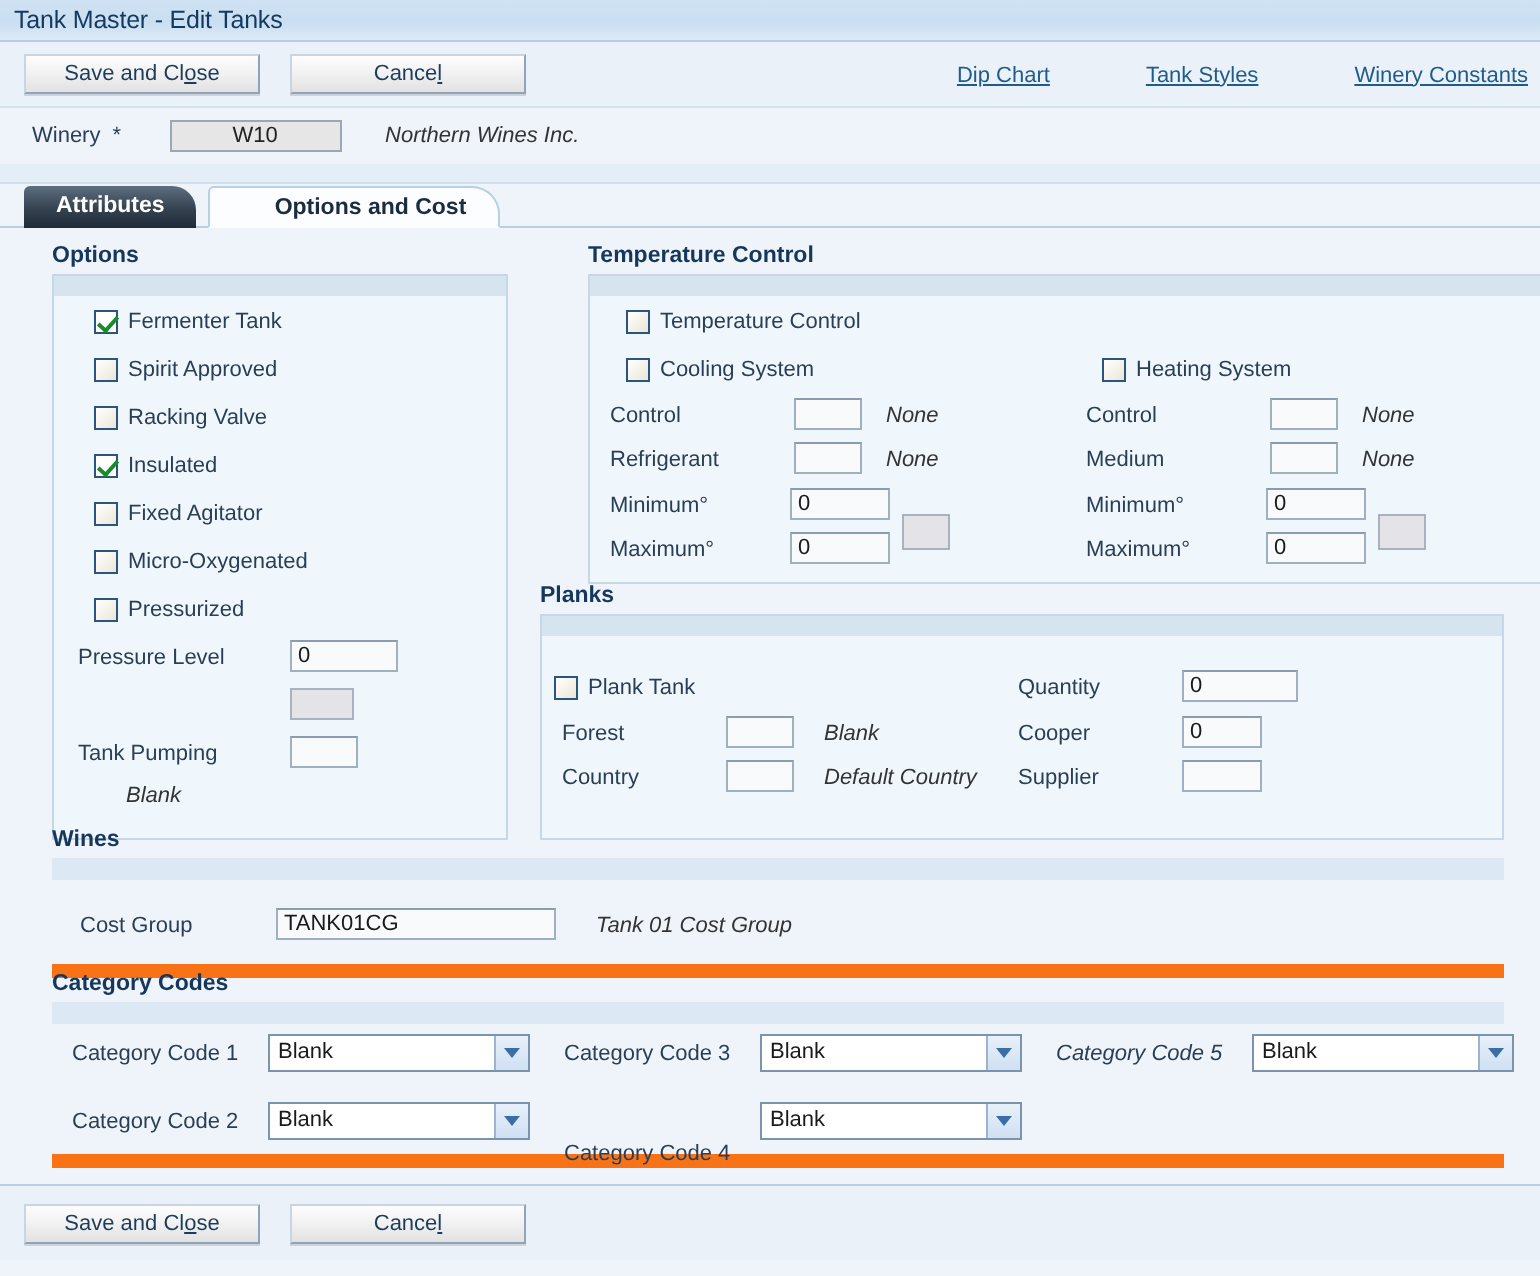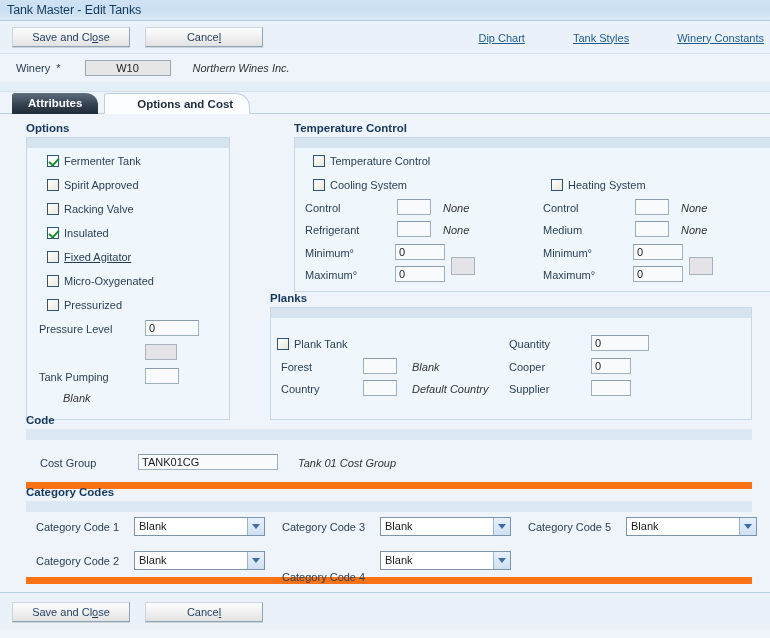--- a/index.html
+++ b/index.html
@@ -338,42 +338,42 @@
 </div>
 <div class="winery-sep"></div>
 
 <div class="tabstrip">
   <div class="tab tab-inactive">Attributes</div>
   <div class="tab tab-active">Options and Cost</div>
 </div>
 
 <div class="content">
 
-  <div class="section" style="left:26px; top:8px; width:204px;">
+  <div class="section" style="left:26px; top:8px; width:228px;">
     <div class="section-title">Options</div>
     <div class="section-strip"></div>
     <div class="section-body" style="height:272px;">
 
       <div class="cbwrap" style="position:absolute; left:20px; top:7px;">
         <span class="cb checked"></span>
         <span class="cb-label">Fermenter Tank</span>
       </div>
       <div class="cbwrap" style="position:absolute; left:20px; top:31px;">
         <span class="cb"></span>
         <span class="cb-label">Spirit Approved</span>
       </div>
       <div class="cbwrap" style="position:absolute; left:20px; top:55px;">
         <span class="cb"></span>
         <span class="cb-label">Racking Valve</span>
       </div>
       <div class="cbwrap" style="position:absolute; left:20px; top:79px;">
         <span class="cb checked"></span>
         <span class="cb-label">Insulated</span>
       </div>
-      <div class="cbwrap" style="position:absolute; left:20px; top:103px;text-decoration:underline;">
+      <div class="cbwrap" style="position:absolute; left:20px; top:103px;">
         <span class="cb"></span>
         <span class="cb-label">Fixed Agitator</span>
       </div>
       <div class="cbwrap" style="position:absolute; left:20px; top:127px;">
         <span class="cb"></span>
         <span class="cb-label">Micro-Oxygenated</span>
       </div>
       <div class="cbwrap" style="position:absolute; left:20px; top:151px;">
         <span class="cb"></span>
         <span class="cb-label">Pressurized</span>
@@ -463,21 +463,21 @@
 
       <span class="lbl" style="position:absolute; left:238px; top:43px;">Cooper</span>
       <div class="fld" style="position:absolute; left:320px; top:40px; width:40px;">0</div>
 
       <span class="lbl" style="position:absolute; left:238px; top:65px;">Supplier</span>
       <div class="fld" style="position:absolute; left:320px; top:62px; width:40px;"></div>
     </div>
   </div>
 
   <div class="section section-flat" style="left:26px; top:300px; width:726px;">
-    <div class="section-title">Code</div>
+    <div class="section-title">Wines</div>
     <div class="section-strip"></div>
     <div class="section-body" style="height:49px;">
       <span class="lbl" style="position:absolute; left:14px; top:17px;">Cost Group</span>
       <div class="fld" style="position:absolute; left:112px; top:14px; width:140px;">TANK01CG</div>
       <span class="italic-desc" style="position:absolute; left:272px; top:17px;">Tank 01 Cost Group</span>
     </div>
   </div>
 
   <div class="section section-flat" style="left:26px; top:372px; width:726px;">
     <div class="section-title">Category Codes</div>
@@ -509,21 +509,21 @@
       </div>
 
       <span class="lbl" style="position:absolute; left:256px; top:59px;">Category Code 4</span>
       <div class="dd" style="position:absolute; left:354px; top:39px; width:131px;">
         <span class="dd-val">Blank</span>
         <span class="dd-btn">
             <span class="dd-arrow"></span>
           </span>
       </div>
 
-      <span class="lbl" style="position:absolute; left:502px; top:9px;">Category Code 5</span>
+      <span class="lbl" style="position:absolute; left:502px; top:9px;font-style:italic;">Category Code 5</span>
       <div class="dd" style="position:absolute; left:600px; top:5px; width:131px;">
         <span class="dd-val">Blank</span>
         <span class="dd-btn">
             <span class="dd-arrow"></span>
           </span>
       </div>
     </div>
   </div>
 
   <div class="bottombar">

